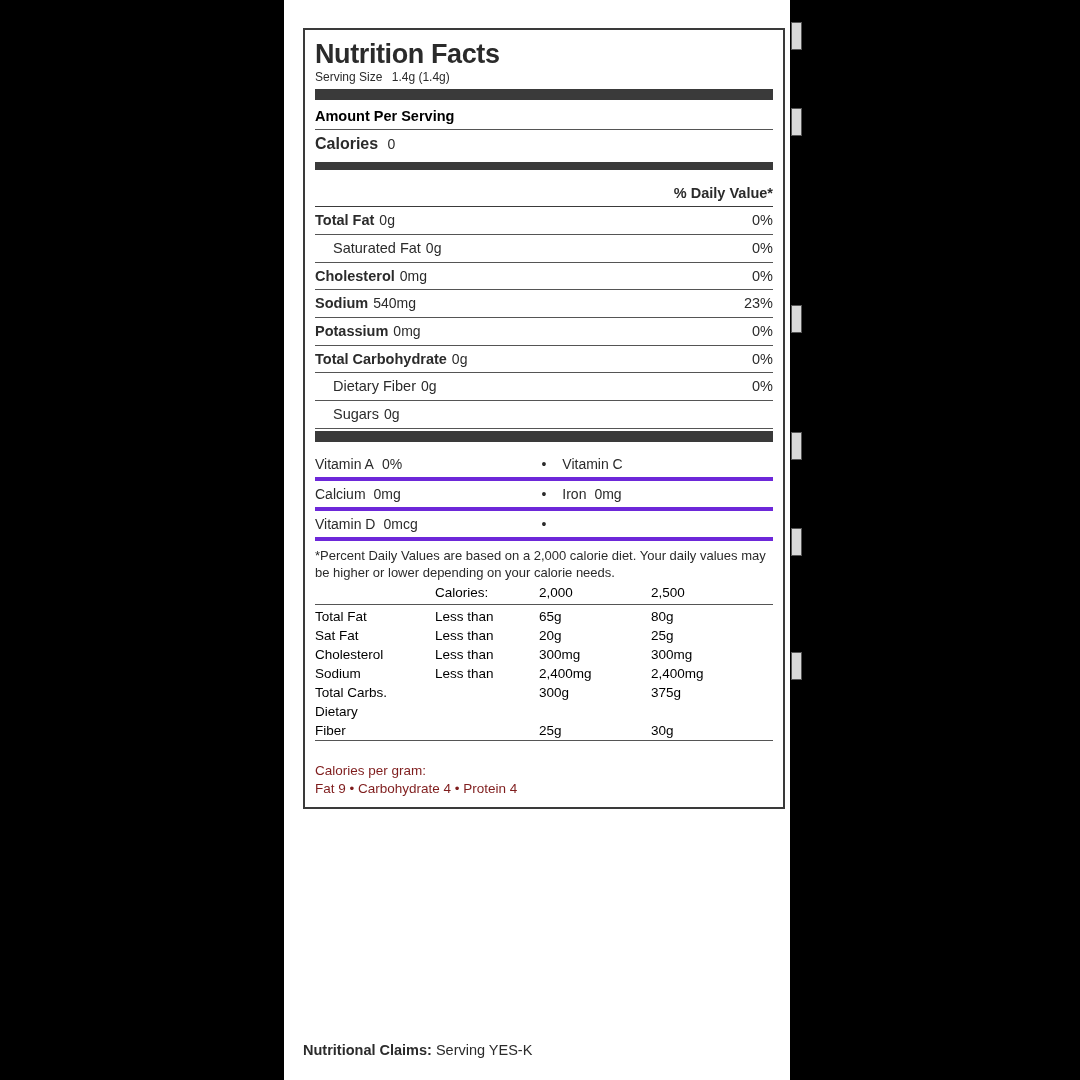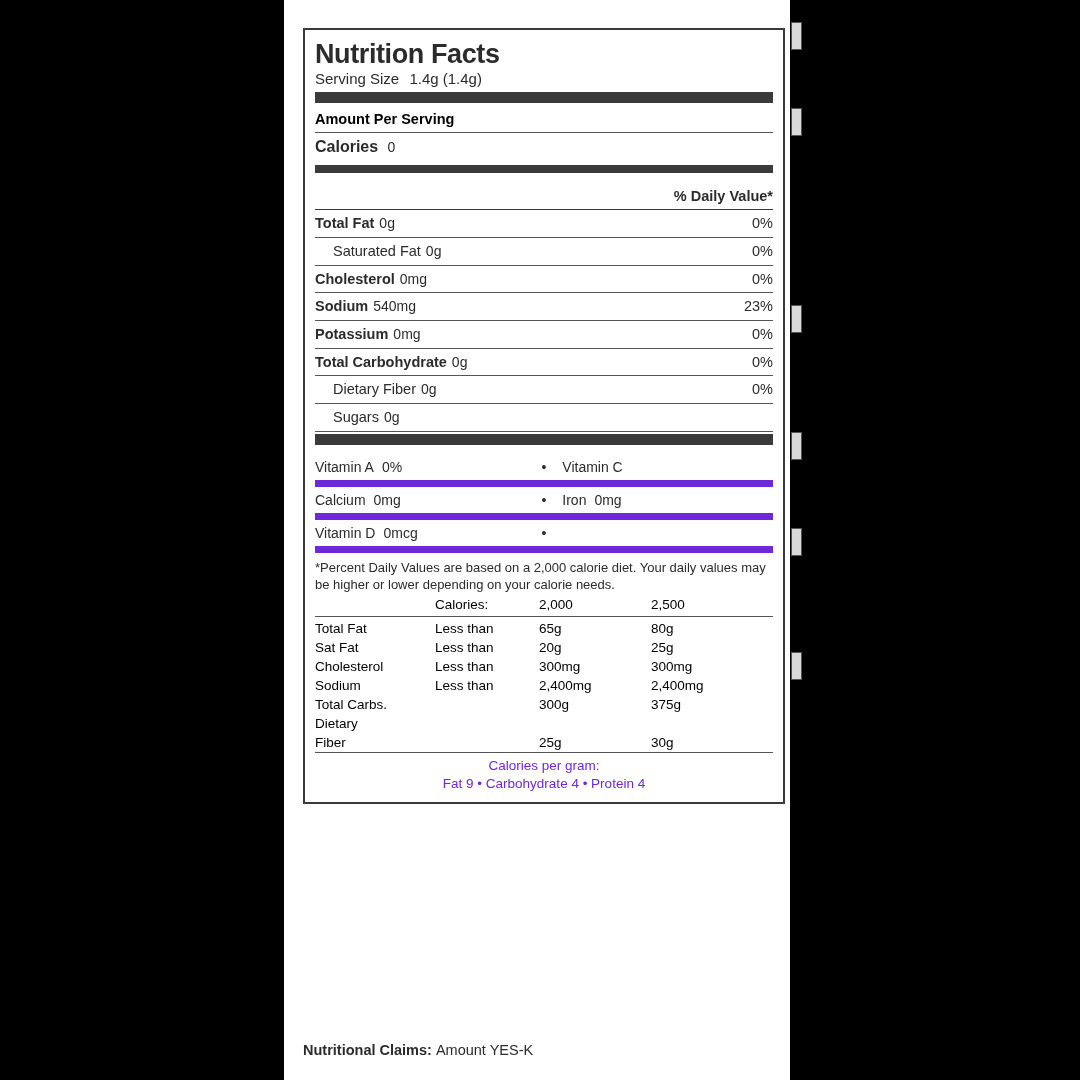--- a/index.html
+++ b/index.html
@@ -51,21 +51,21 @@
   }
   .nf-title {
     font-size: 27px;
     font-weight: bold;
     color: #2b2b2b;
     letter-spacing: -0.4px;
     line-height: 1.05;
     margin: 0 0 2px 0;
   }
   .serving {
-    font-size: 15px;
+    font-size: 12px;
     color: #2b2b2b;
     margin-bottom: 5px;
   }
   .serving .sz { margin-left: 6px; }
   .bar-thick {
     height: 11px;
     background: #3a3a3a;
     margin: 2px 0 3px 0;
   }
   .bar-med {
@@ -110,21 +110,21 @@
     padding: 12px 0 5px 0;
     border-bottom: 1.5px solid #3a3a3a;
   }
   .vit-block { margin-top: 9px; }
   .vit-row {
     display: flex;
     align-items: flex-start;
     font-size: 14px;
     color: #2b2b2b;
     padding: 5px 0 5px 0;
-    border-bottom: 7px solid #6d28d9;
+    border-bottom: 4px solid #6d28d9;
     line-height: 1.15;
   }
   .vit-row .c1 { width: 46%; }
   .vit-row .dot { width: 8%; text-align: center; }
   .vit-row .c2 { width: 46%; }
   .vit-row .v { margin-left: 8px; }
   .footnote {
     font-size: 13px;
     color: #2b2b2b;
     line-height: 1.28;
@@ -144,24 +144,23 @@
   .dv-table td.c-less { width: 104px; }
   .dv-table td.c-2000 { width: 112px; }
   .dv-table td.c-2500 { width: auto; }
   .dv-table tr.header-row td { padding-bottom: 4px; }
   .dv-table tr.header-row td.c-label { }
   .dv-table tr.first-data td { border-top: 1px solid #555; padding-top: 4px; }
   .indent { padding-left: 18px; }
   .cpg {
     border-top: 1px solid #555;
     font-size: 13.5px;
-    color: #6d28d9;
-    padding-top: 4px;
+    color: #7f1d1d;
+    padding-top: 21px;
     line-height: 1.35;
-    text-align: center;
   }
   .claims {
     position: absolute;
     left: 19px;
     width: 482px;
     font-size: 14.5px;
     color: #2b2b2b;
   }
   .claims b { font-weight: bold; }
   .claims .cv { font-weight: normal; margin-left: 4px; }
@@ -311,21 +310,21 @@
       </table>
 
     <div class="cpg">
       <div>Calories per gram:</div>
       <div>Fat 9  •  Carbohydrate 4  •  Protein 4</div>
     </div>
 
   </div>
 
   <div class="claims" style="top: 1042px;">
-    <b>Nutritional Claims:</b><span class="cv">Amount YES-K</span>
+    <b>Nutritional Claims:</b><span class="cv">Serving YES-K</span>
   </div>
 
 </div>
 
 <div class="right-strip"></div>
 <div class="tab" style="top: 22px;"></div>
 <div class="tab" style="top: 108px;"></div>
 <div class="tab" style="top: 305px;"></div>
 <div class="tab" style="top: 432px;"></div>
 <div class="tab" style="top: 528px;"></div>

